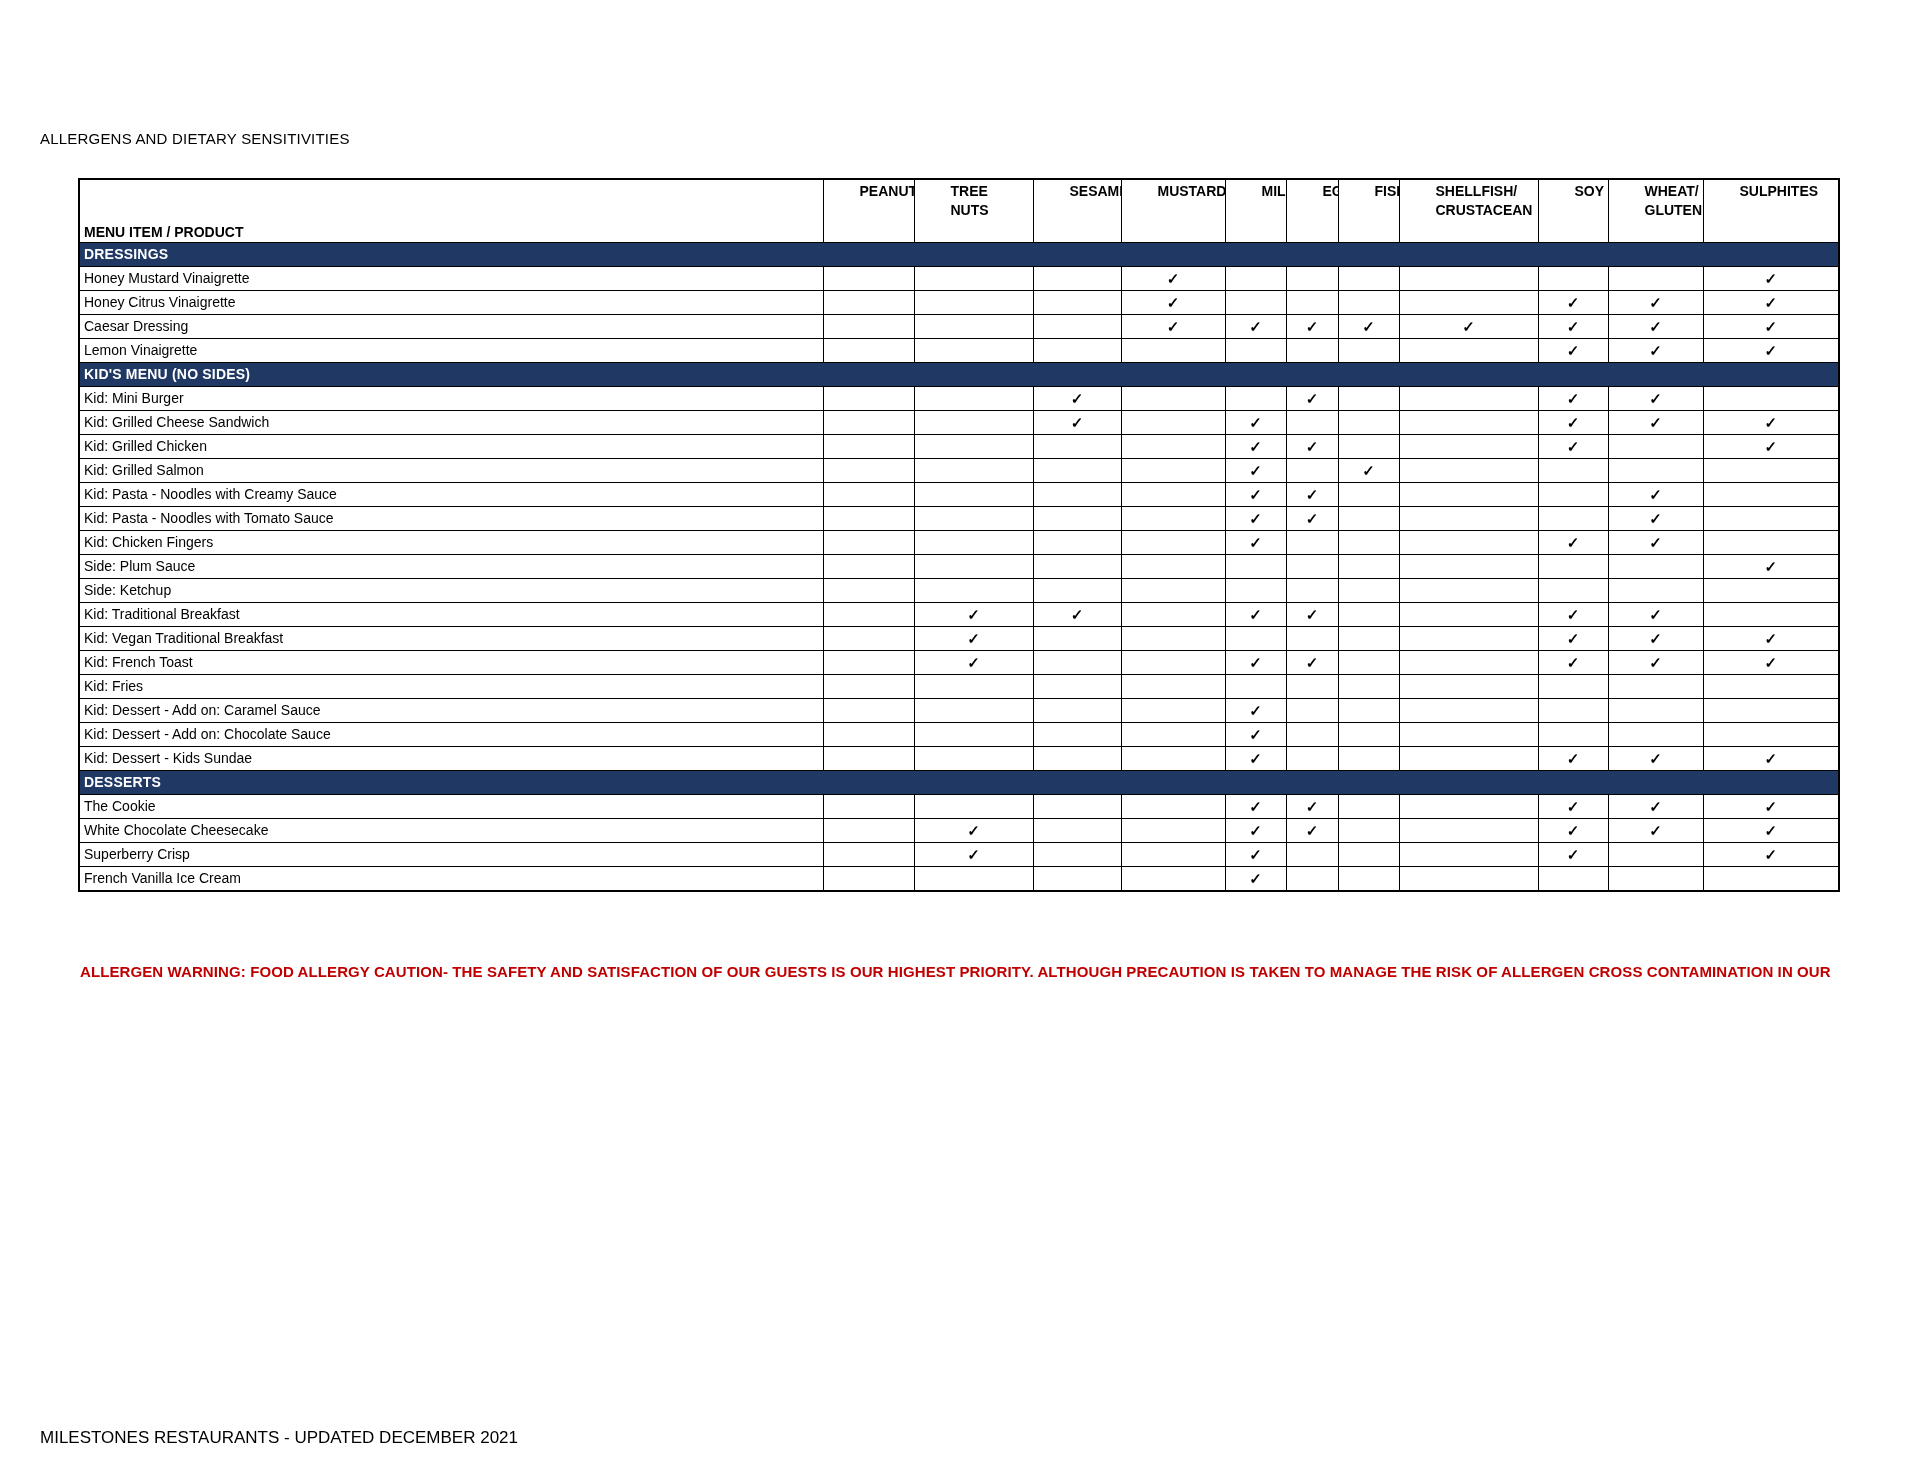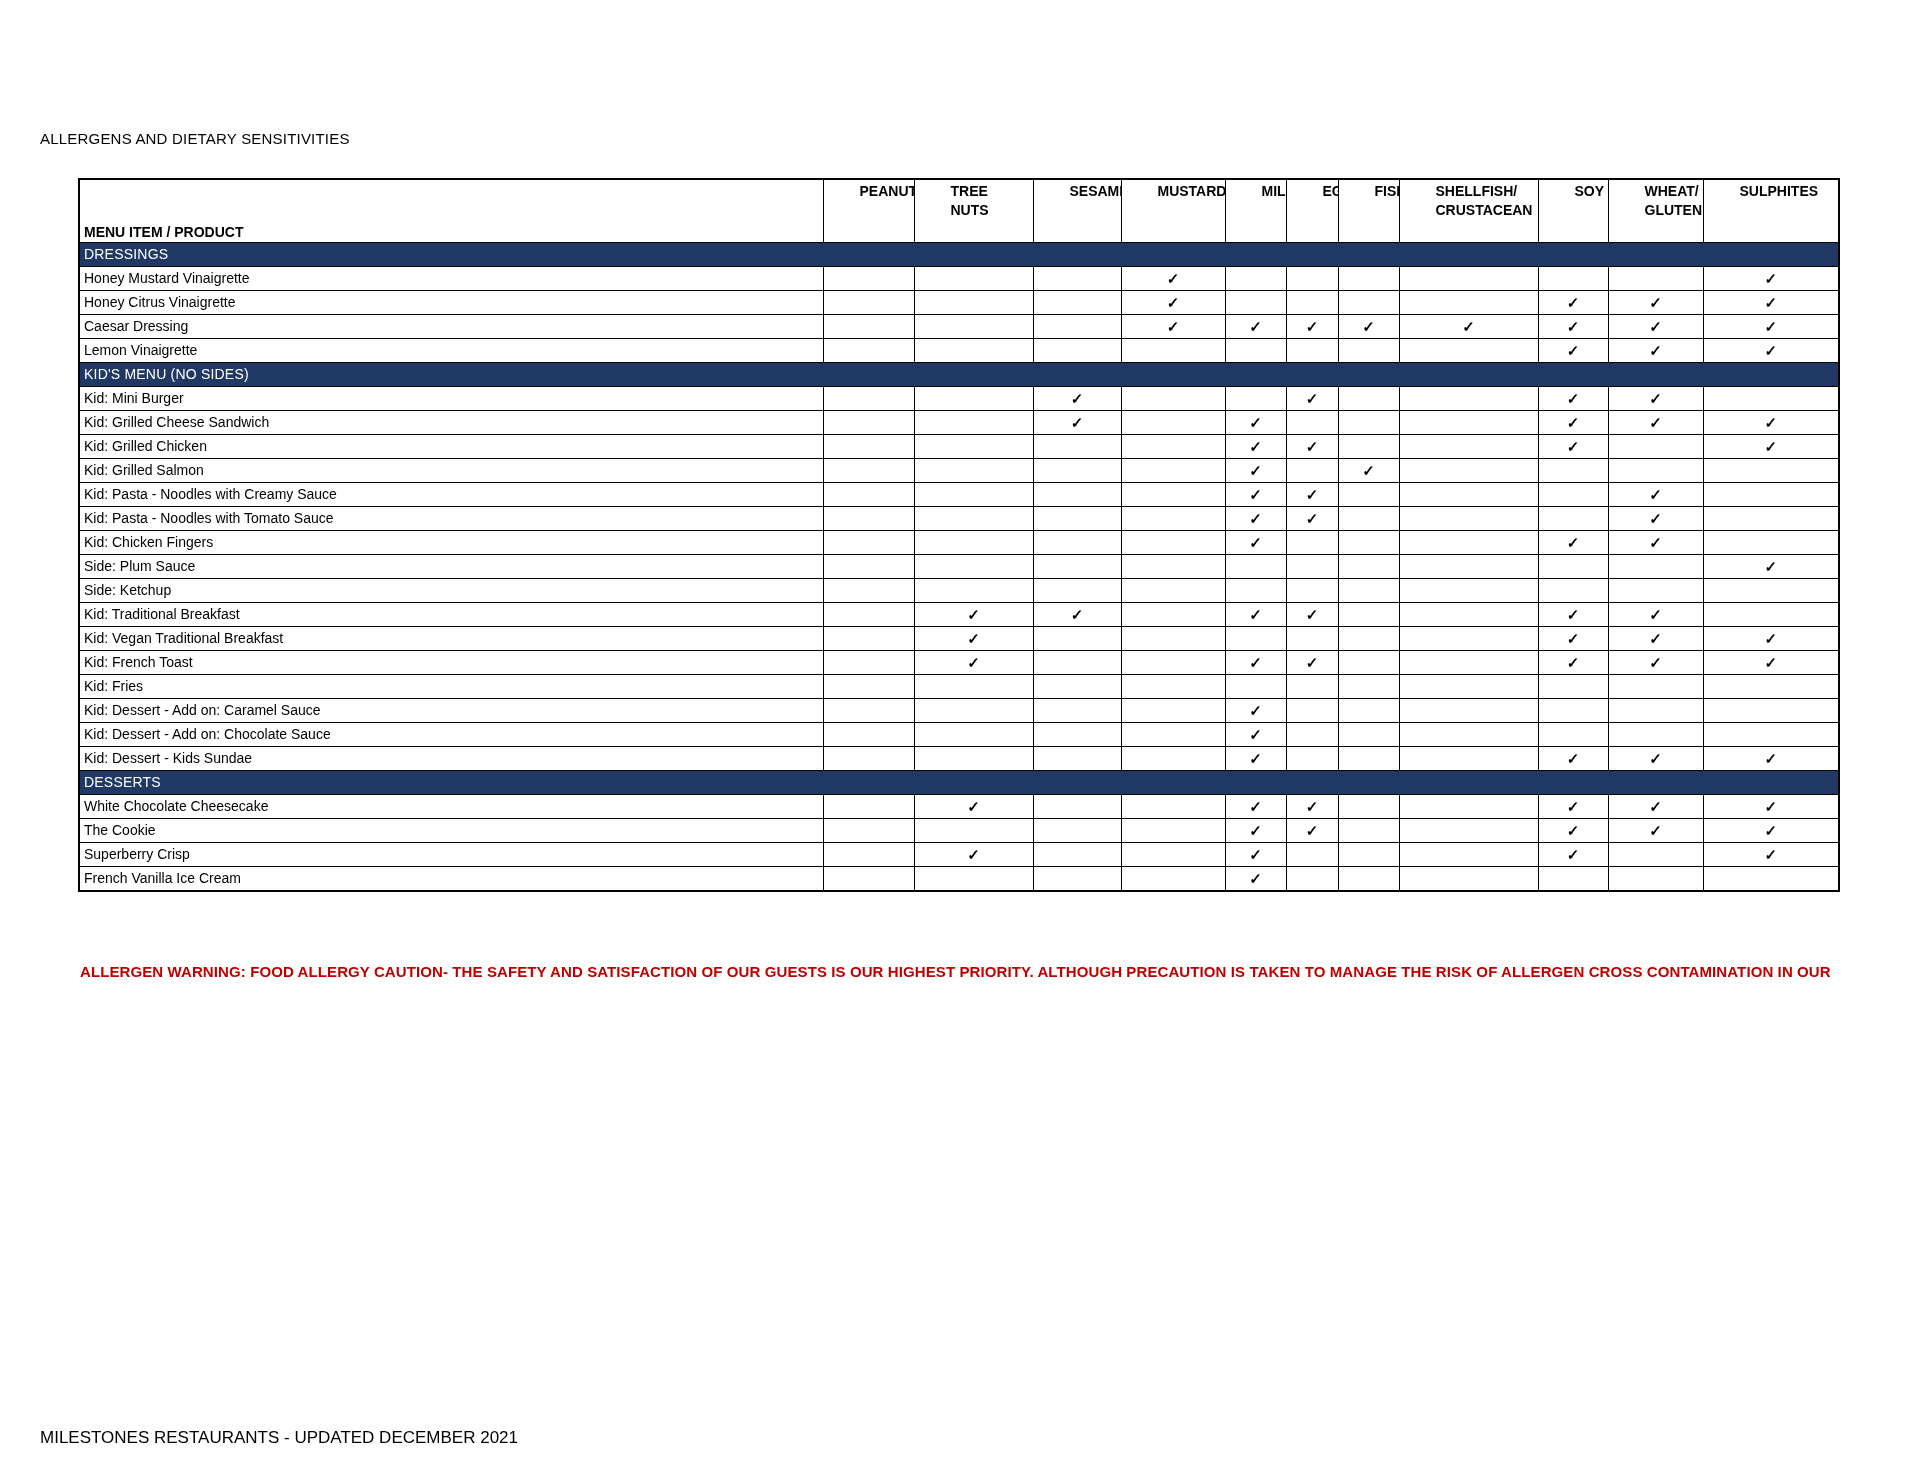--- a/index.html
+++ b/index.html
@@ -76,21 +76,21 @@
   td.item-cell { text-align: left; }
   td.item-cell.indent { }
   td.check-cell {
     text-align: center;
     font-weight: bold;
     font-size: 15px;
   }
   td.section-cell {
     background: var(--section-bg, #1F3864);
     color: var(--section-fg, #ffffff);
-    font-weight: normal;
+    font-weight: bold;
     font-size: 14px;
     letter-spacing: 0.2px;
   }
   .warning {
     position: absolute;
     left: 80px;
     top: 963px;
     width: 1770px;
     color: var(--warning-color, #C00000);
     font-weight: bold;
@@ -431,37 +431,37 @@
           <td class="check-cell"></td>
           <td class="check-cell"></td>
           <td class="check-cell"><span>✓</span></td>
           <td class="check-cell"><span>✓</span></td>
           <td class="check-cell"><span>✓</span></td>
         </tr>
         <tr>
           <td class="section-cell" colspan="12">DESSERTS</td>
         </tr>
         <tr>
+          <td class="item-cell">The Cookie</td>
+          <td class="check-cell"></td>
+          <td class="check-cell"></td>
+          <td class="check-cell"></td>
+          <td class="check-cell"></td>
+          <td class="check-cell"><span>✓</span></td>
+          <td class="check-cell"><span>✓</span></td>
+          <td class="check-cell"></td>
+          <td class="check-cell"></td>
+          <td class="check-cell"><span>✓</span></td>
+          <td class="check-cell"><span>✓</span></td>
+          <td class="check-cell"><span>✓</span></td>
+        </tr>
+        <tr>
           <td class="item-cell">White Chocolate Cheesecake</td>
           <td class="check-cell"></td>
           <td class="check-cell"><span>✓</span></td>
-          <td class="check-cell"></td>
-          <td class="check-cell"></td>
-          <td class="check-cell"><span>✓</span></td>
-          <td class="check-cell"><span>✓</span></td>
-          <td class="check-cell"></td>
-          <td class="check-cell"></td>
-          <td class="check-cell"><span>✓</span></td>
-          <td class="check-cell"><span>✓</span></td>
-          <td class="check-cell"><span>✓</span></td>
-        </tr>
-        <tr>
-          <td class="item-cell">The Cookie</td>
-          <td class="check-cell"></td>
-          <td class="check-cell"></td>
           <td class="check-cell"></td>
           <td class="check-cell"></td>
           <td class="check-cell"><span>✓</span></td>
           <td class="check-cell"><span>✓</span></td>
           <td class="check-cell"></td>
           <td class="check-cell"></td>
           <td class="check-cell"><span>✓</span></td>
           <td class="check-cell"><span>✓</span></td>
           <td class="check-cell"><span>✓</span></td>
         </tr>

